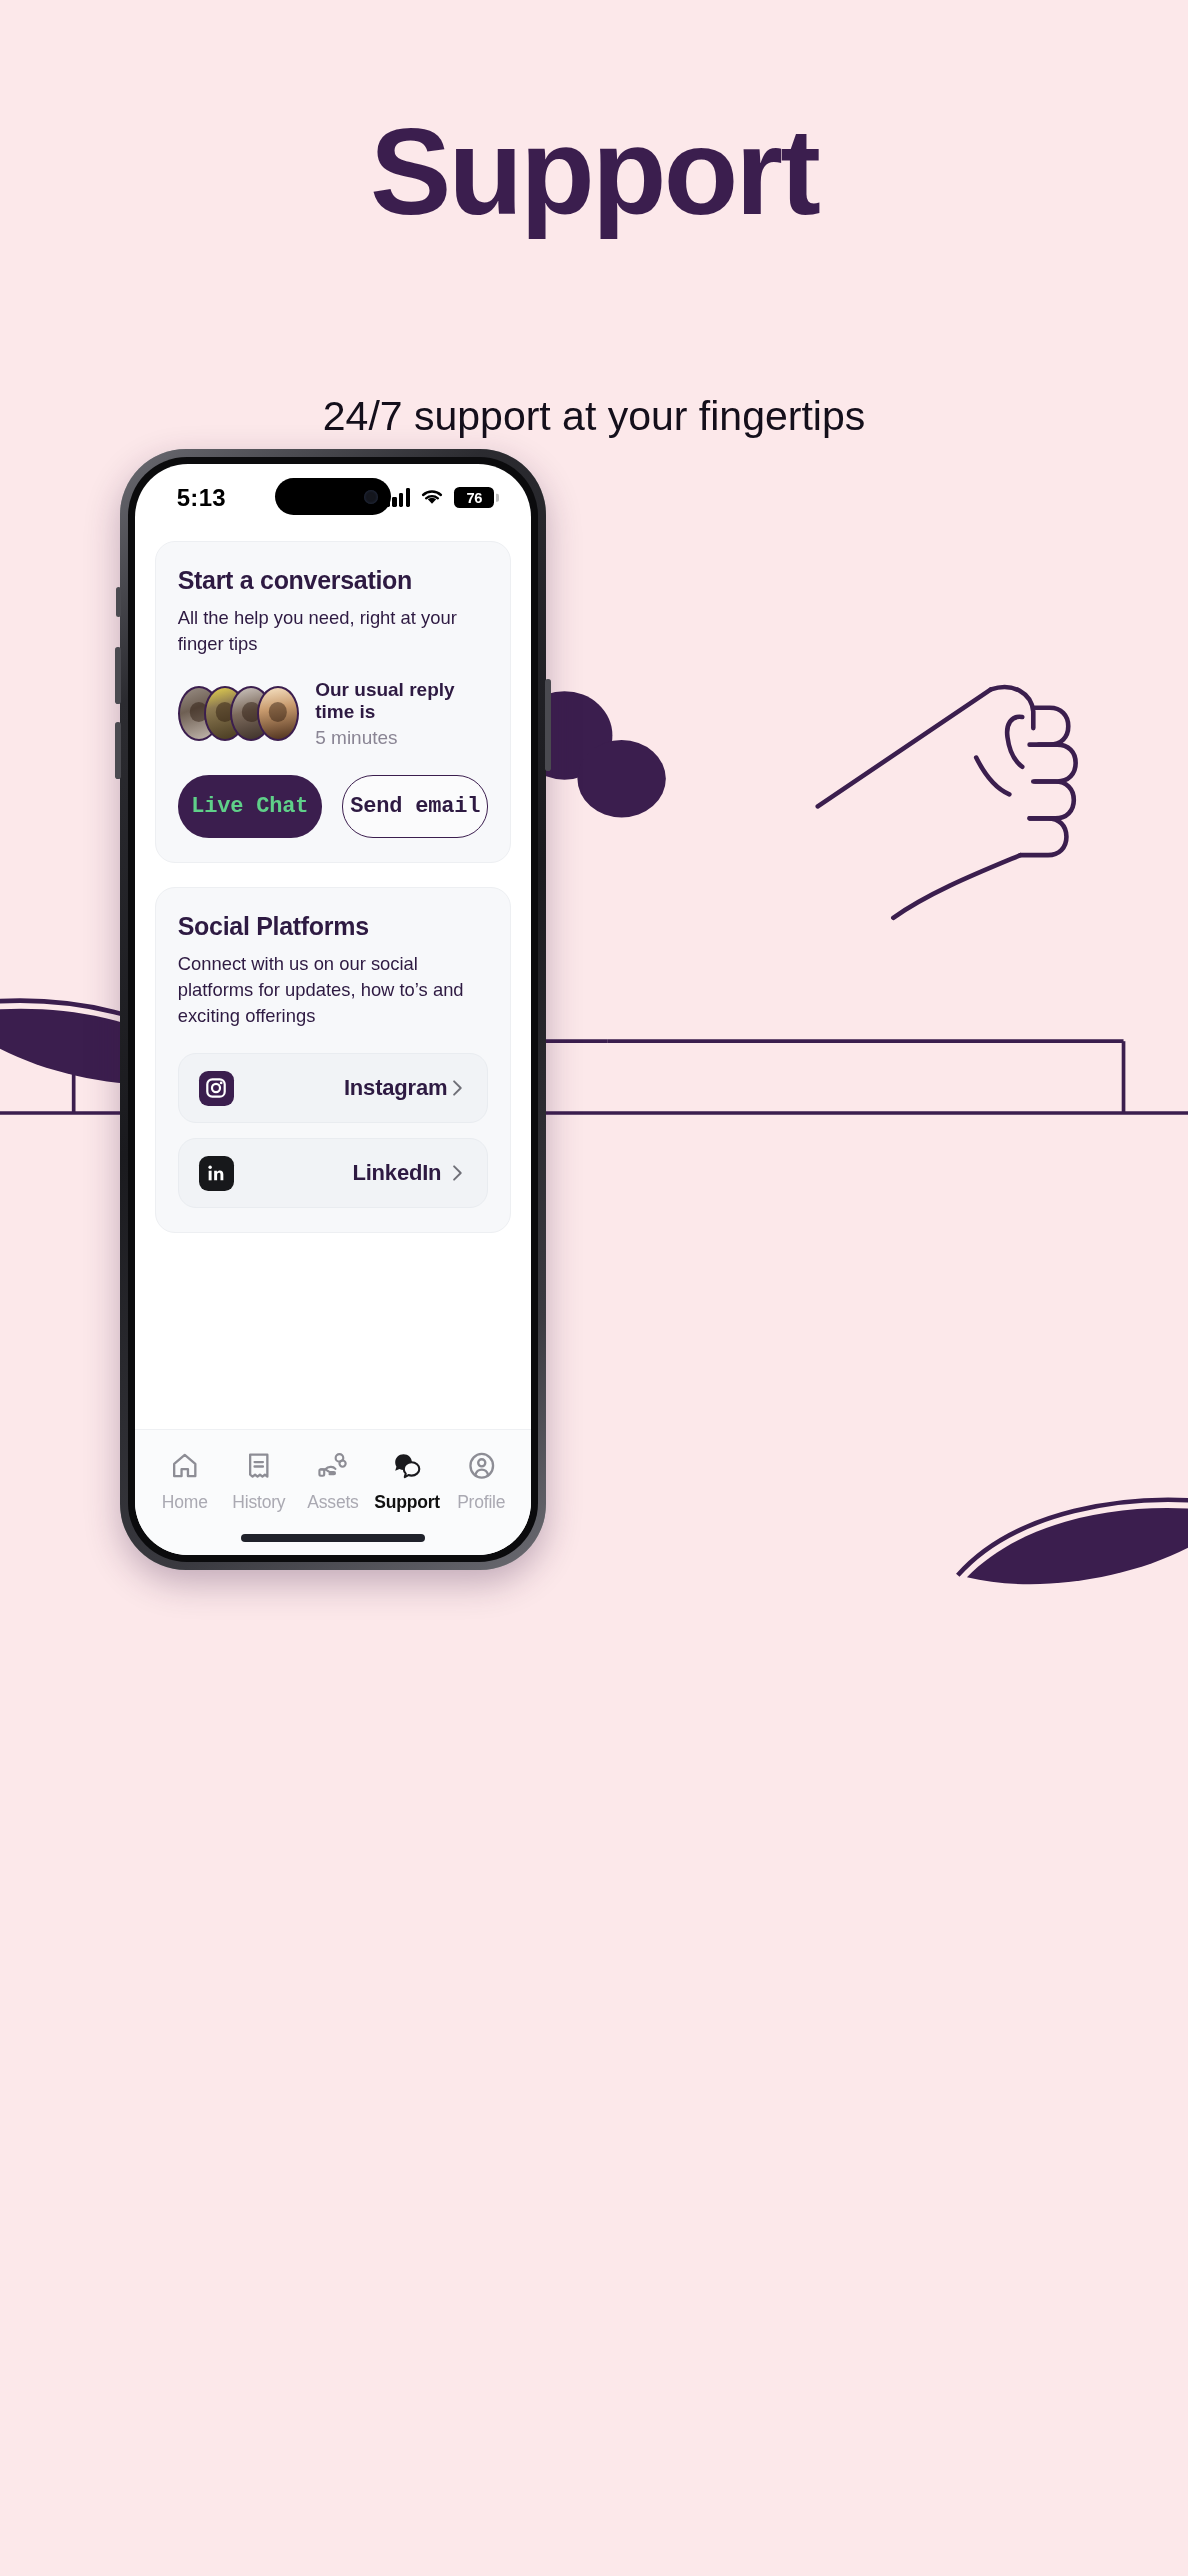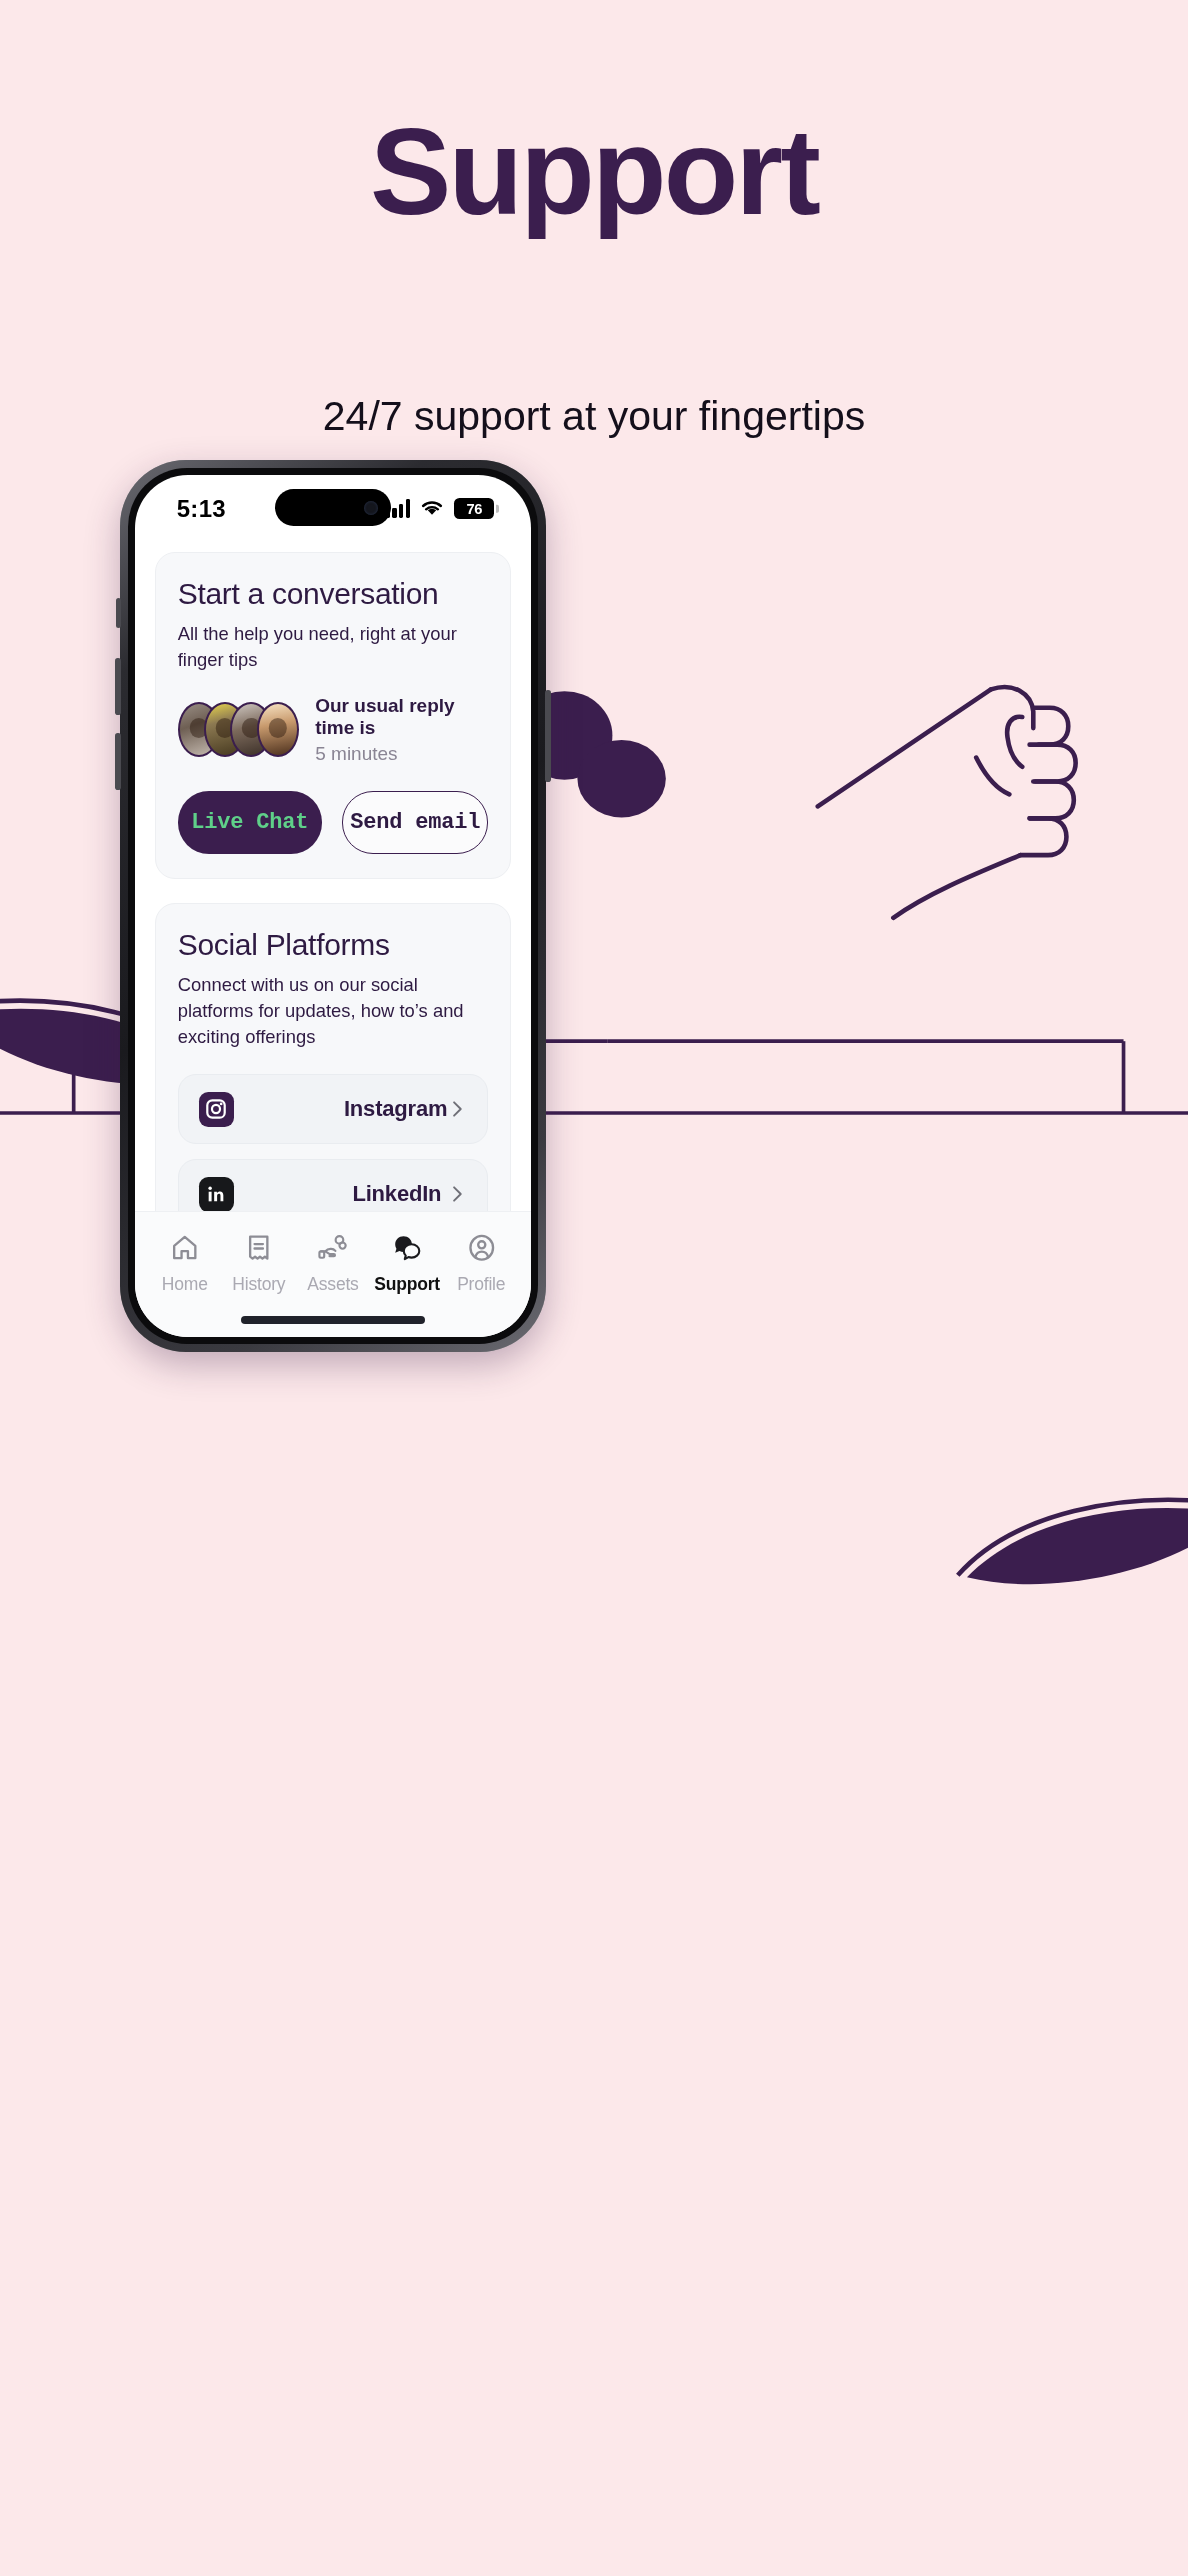--- a/index.html
+++ b/index.html
@@ -25,26 +25,25 @@
   .hero-sub {
     position:absolute; top:391px; left:50%; transform:translateX(-50%);
     width:663px; text-align:center;
     font-size:41px; line-height:1.25;
     font-weight:400; color:#140F1B;
   }
 
   
   .phone {
     position:absolute; left:120px; top:449px;
-    width:426px; height:892px;
+    width:426px; height:1121px;
     background:#a3a3a3;
     border-radius:66px;
     padding:8.3px;
     box-shadow:0 13px 35px rgba(60,25,70,.30);
-    margin-top:11px;
   }
   .phone-frame {
     position:absolute; inset:0;
     border-radius:66px;
     background:linear-gradient(145deg,#6b6b72 0%,#2b2b30 18%,#1a1a1e 50%,#3a3a40 82%,#6b6b72 100%);
   }
   .phone-inner {
     position:absolute; left:8.3px; top:8.3px; right:8.3px; bottom:8.3px;
     background:#0b0b0d; border-radius:59px;
   }
@@ -94,21 +93,21 @@
   }
 
   
   .app-body { flex:1; overflow:hidden; padding:9.2px 20px 0; }
 
   .card {
     background:#F7F8FA; border:0.9px solid #EDEFF2;
     border-radius:20px; padding:24px 22px;
     margin-bottom:24px;
   }
-  .card-title { font-size:30px; font-weight:400; color:#2E1A42; letter-spacing:-0.3px; }
+  .card-title { font-size:25px; font-weight:700; color:#2E1A42; letter-spacing:-0.3px; }
   .card-sub {
     font-size:18.4px; color:#2E1A42; margin-top:10px; line-height:1.42;
     font-weight:400;
   }
 
   
   .reply-row { display:flex; align-items:center; margin-top:22px; gap:16.6px; }
   .avatars { display:flex; }
   .avatar {
     width:42px; height:55px; border-radius:50%;

